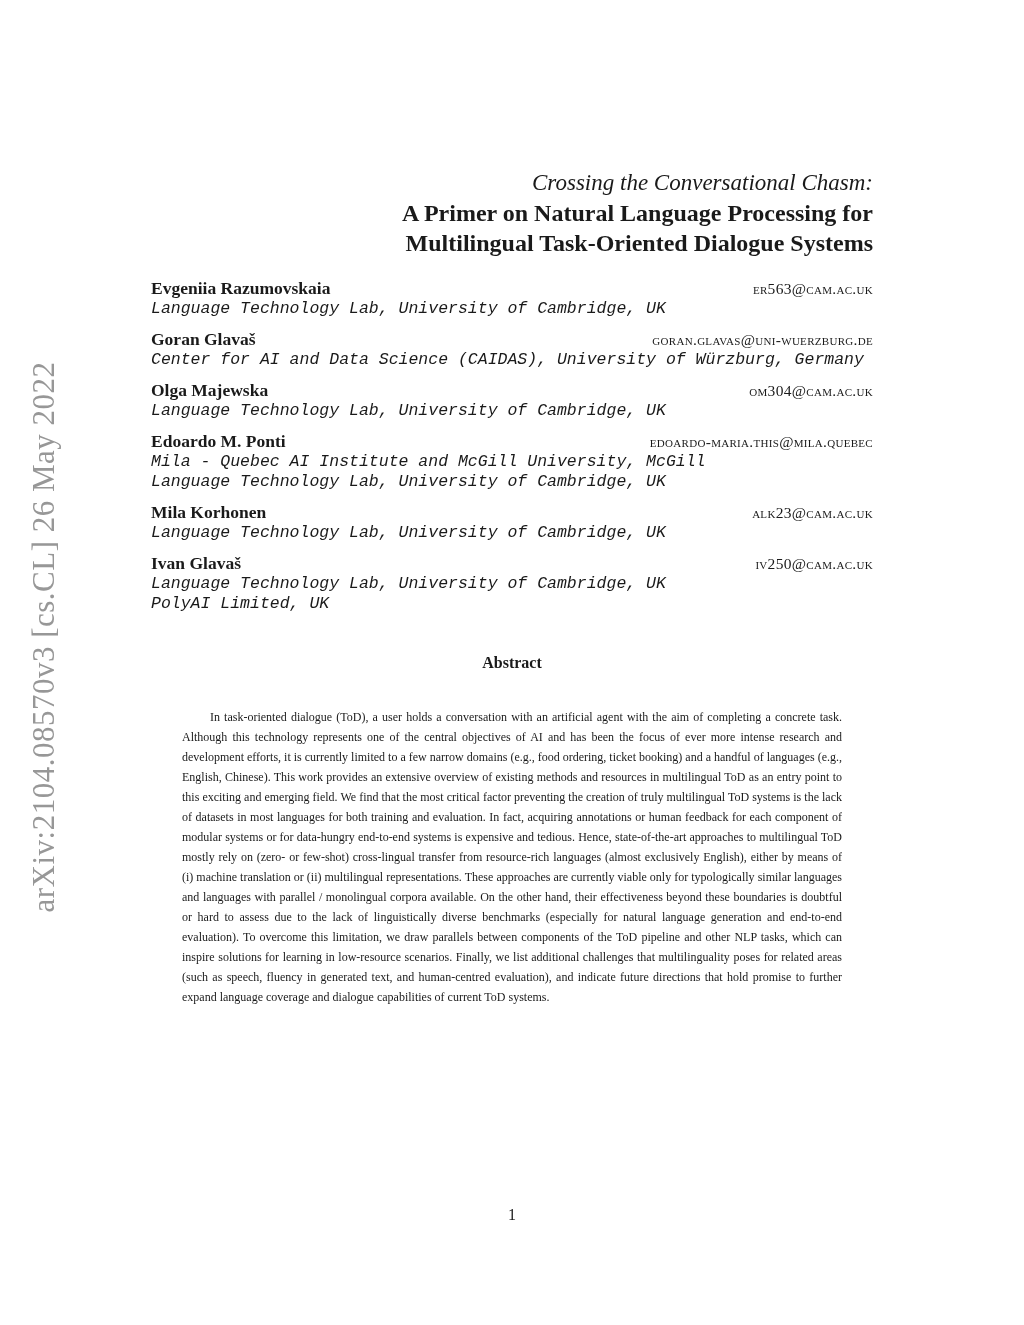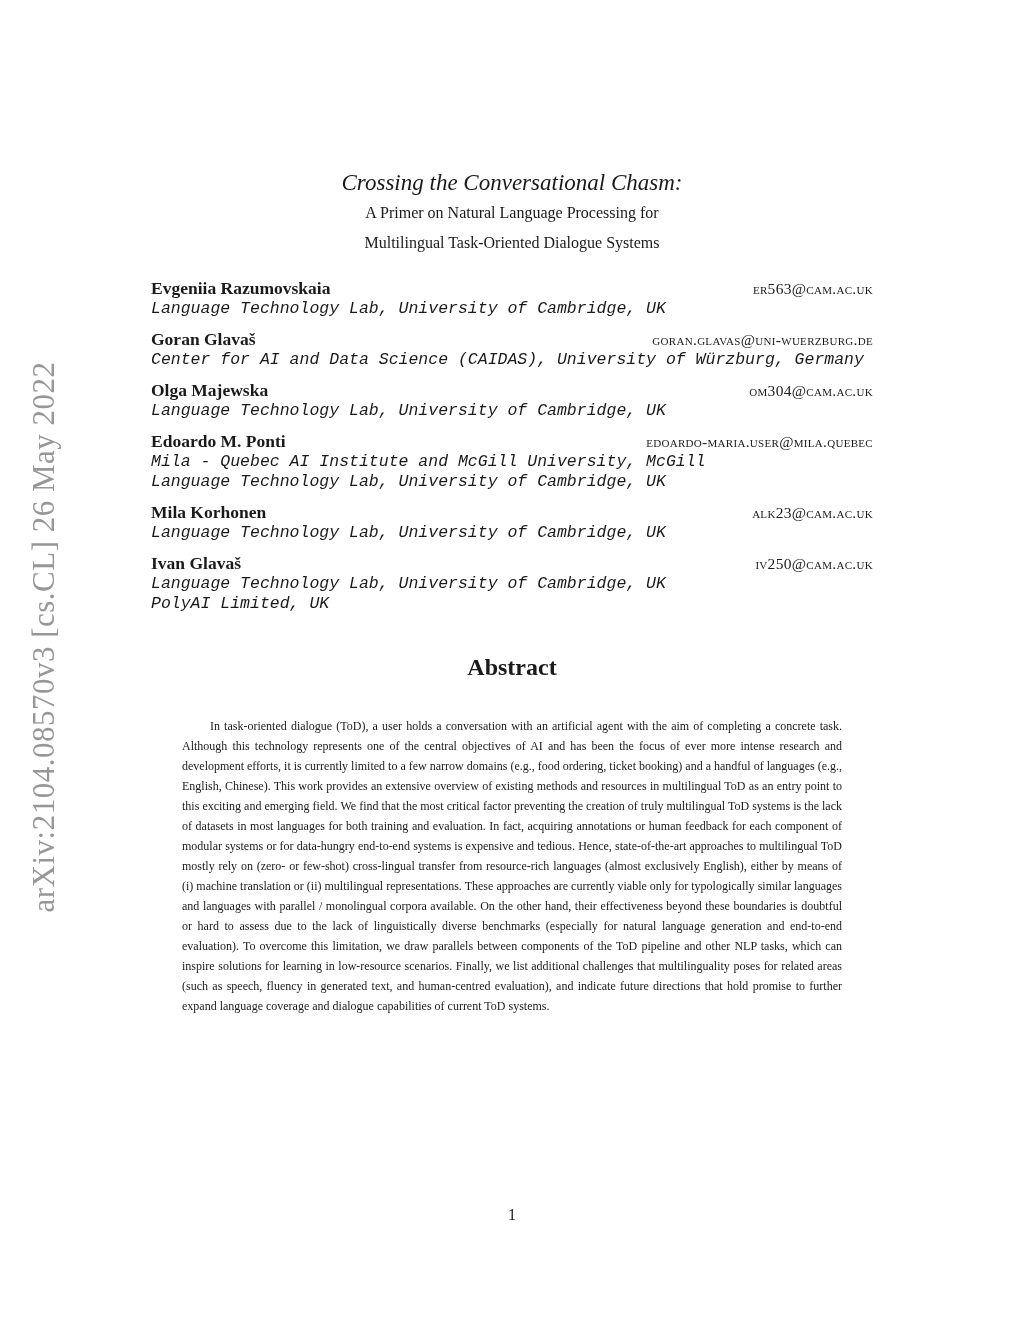--- a/index.html
+++ b/index.html
@@ -23,31 +23,31 @@
     letter-spacing: 0.5px;
   }
   .page {
     position: absolute;
     top: 0;
     left: 151px;
     width: 722px;
   }
   .title-block {
     margin-top: 168px;
-    text-align: center;
+    text-align: right;
     line-height: 30px;
   }
   .title-line1 {
     font-style: italic;
     font-size: 23px;
     font-weight: normal;
   }
   .title-line2, .title-line3 {
-    font-weight: normal;
-    font-size: 16px;
+    font-weight: bold;
+    font-size: 24px;
   }
   .authors {
     margin-top: 20px;
   }
   .author-block {
     margin-bottom: 10px;
   }
   .author-row {
     display: flex;
     justify-content: space-between;
@@ -66,21 +66,21 @@
   .author-affil {
     font-style: italic;
     font-size: 16.5px;
     line-height: 20px;
     font-family: Liberation Mono, monospace;
   }
   .abstract-heading {
     margin-top: 40px;
     text-align: center;
     font-weight: bold;
-    font-size: 24px;
+    font-size: 16px;
   }
   .abstract-body {
     margin: 35px auto 0 auto;
     width: 660px;
     font-size: 12px;
     line-height: 20px;
     text-align: justify;
     text-indent: 28px;
   }
   .page-number {
@@ -127,21 +127,21 @@
       <div class="author-row">
         <span class="author-name">Olga Majewska</span>
         <span class="author-email">om304@cam.ac.uk</span>
       </div>
       <div class="author-affil">Language Technology Lab, University of Cambridge, UK</div>
     </div>
 
     <div class="author-block">
       <div class="author-row">
         <span class="author-name">Edoardo M. Ponti</span>
-        <span class="author-email">edoardo-maria.user@mila.quebec</span>
+        <span class="author-email">edoardo-maria.this@mila.quebec</span>
       </div>
       <div class="author-affil">Mila - Quebec AI Institute and McGill University, McGill</div>
       <div class="author-affil">Language Technology Lab, University of Cambridge, UK</div>
     </div>
 
     <div class="author-block">
       <div class="author-row">
         <span class="author-name">Mila Korhonen</span>
         <span class="author-email">alk23@cam.ac.uk</span>
       </div>

